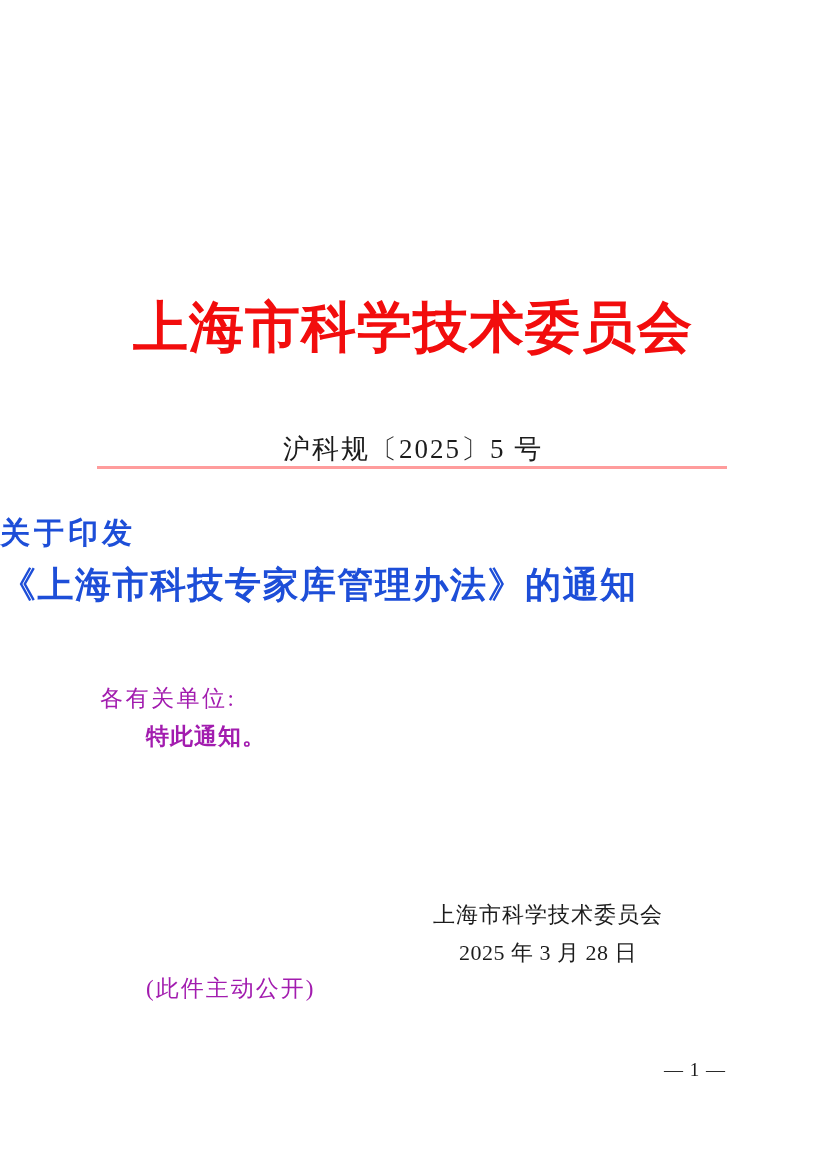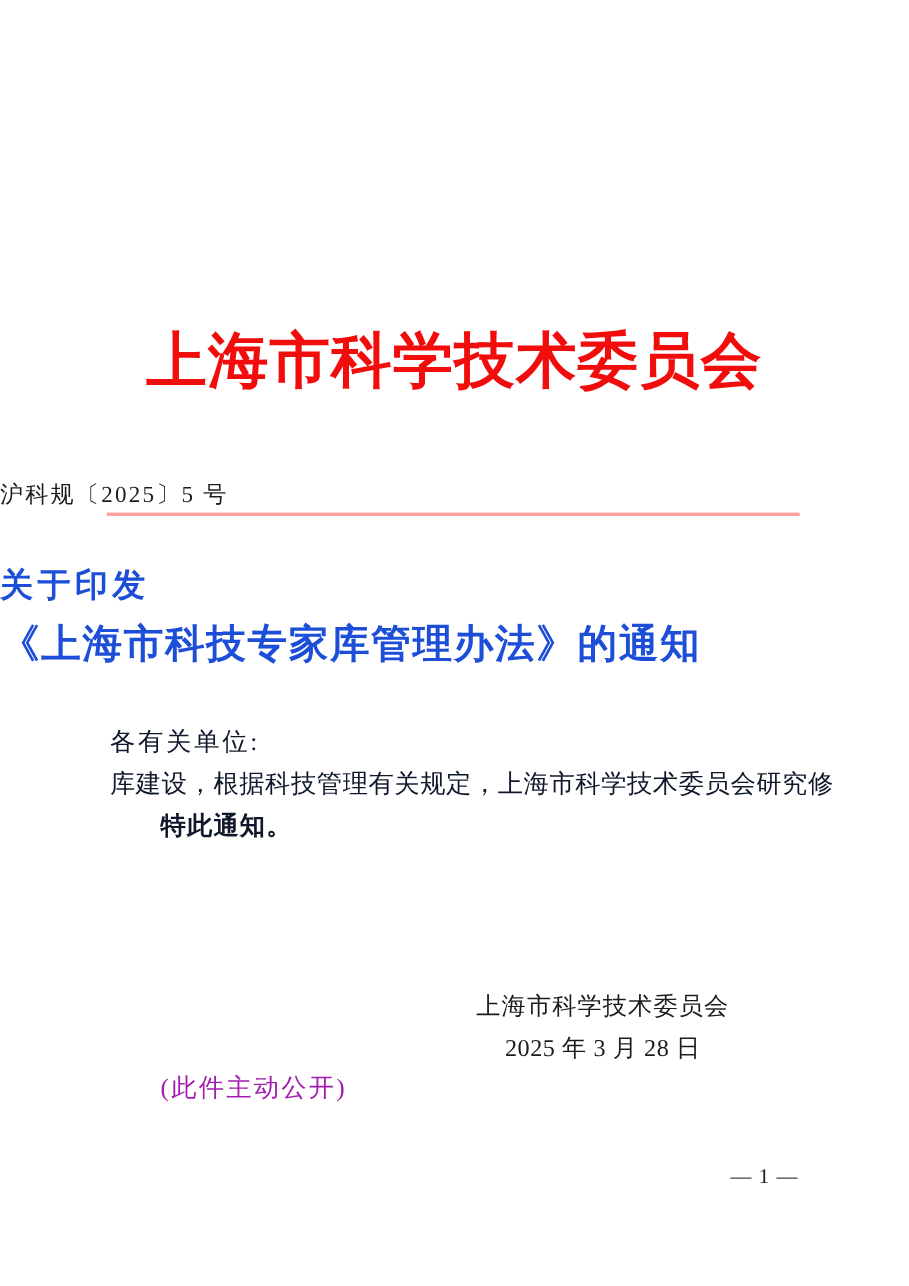--- a/index.html
+++ b/index.html
@@ -26,21 +26,22 @@
     line-height: 62px;
     font-weight: bold;
     letter-spacing: 1px;
     color: #f20d0d;
     white-space: nowrap;
   }
   .doc-number {
     position: absolute;
     left: 0; right: 0;
     top: 434px;
-    font-size: 21px;
+    text-align: center;
+    font-size: 27px;
     line-height: 30px;
     letter-spacing: 2px;
     color: #1c1c1c;
     white-space: nowrap;
   }
   .red-rule {
     position: absolute;
     left: 97px;
     top: 466px;
     width: 630px;
@@ -63,25 +64,25 @@
   .notice-title .line2 {
     margin-top: 12px;
     font-size: 36px;
     line-height: 40px;
     letter-spacing: 1.5px;
     white-space: nowrap;
   }
   .body-text {
     position: absolute;
     left: 100px;
-    top: 656px;
+    top: 680px;
     width: 640px;
     font-size: 23px;
     line-height: 38px;
-    color: #0f172a;
+    color: #a21caf;
   }
   .body-text .salutation {
     letter-spacing: 2.5px;
     white-space: nowrap;
   }
   .body-text .para-line {
     text-align: justify;
     text-align-last: justify;
     white-space: nowrap;
     letter-spacing: 0.5px;
@@ -141,21 +142,20 @@
 
   <div class="red-rule"></div>
 
   <div class="notice-title">
     <div class="line1">关于印发</div>
     <div class="line2">《上海市科技专家库管理办法》的通知</div>
   </div>
 
   <div class="body-text">
     <div class="salutation">各有关单位:</div>
-    <div class="para-line">库建设，根据科技管理有关规定，上海市科学技术委员会研究修</div>
     <div class="closing">特此通知。</div>
   </div>
 
   <div class="signature">
     <div class="agency">上海市科学技术委员会</div>
     <div class="date">2025 年 3 月 28 日</div>
   </div>
 
   <div class="footer-note">(此件主动公开)</div>
 

